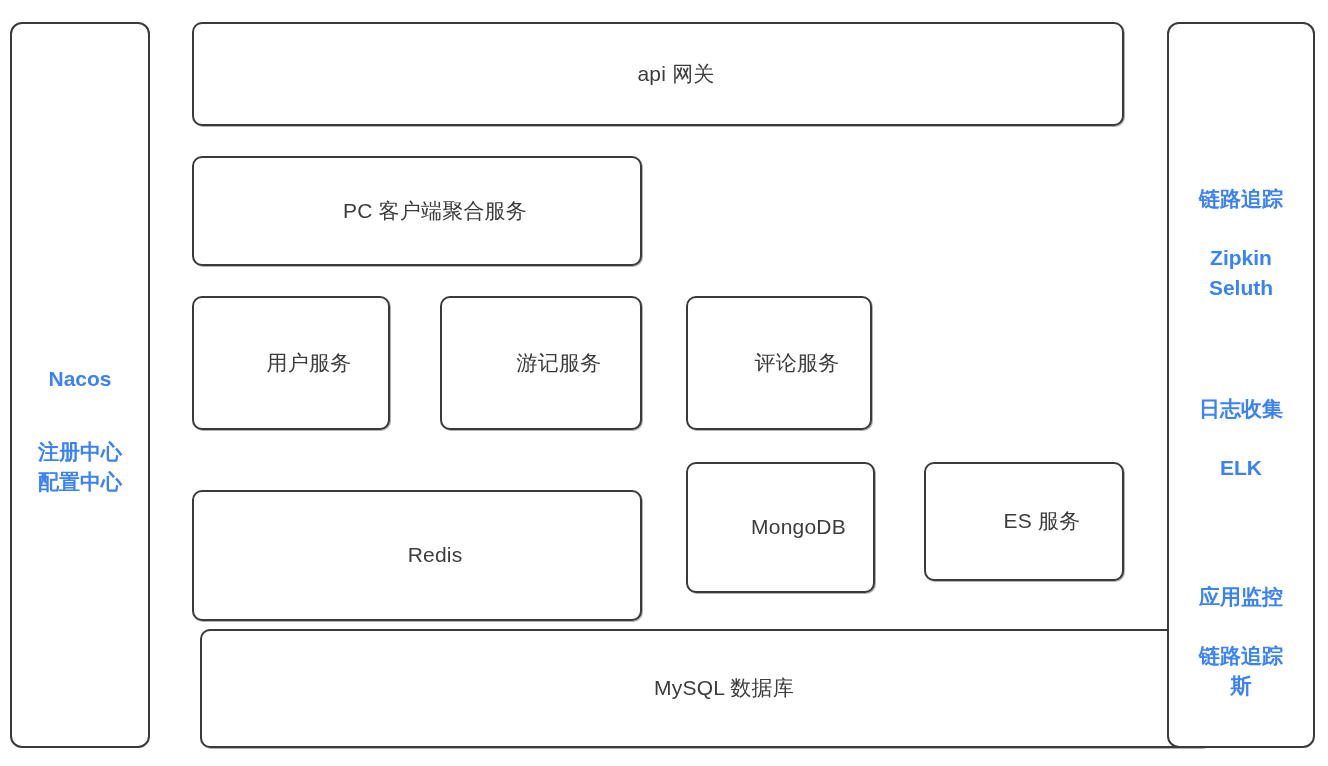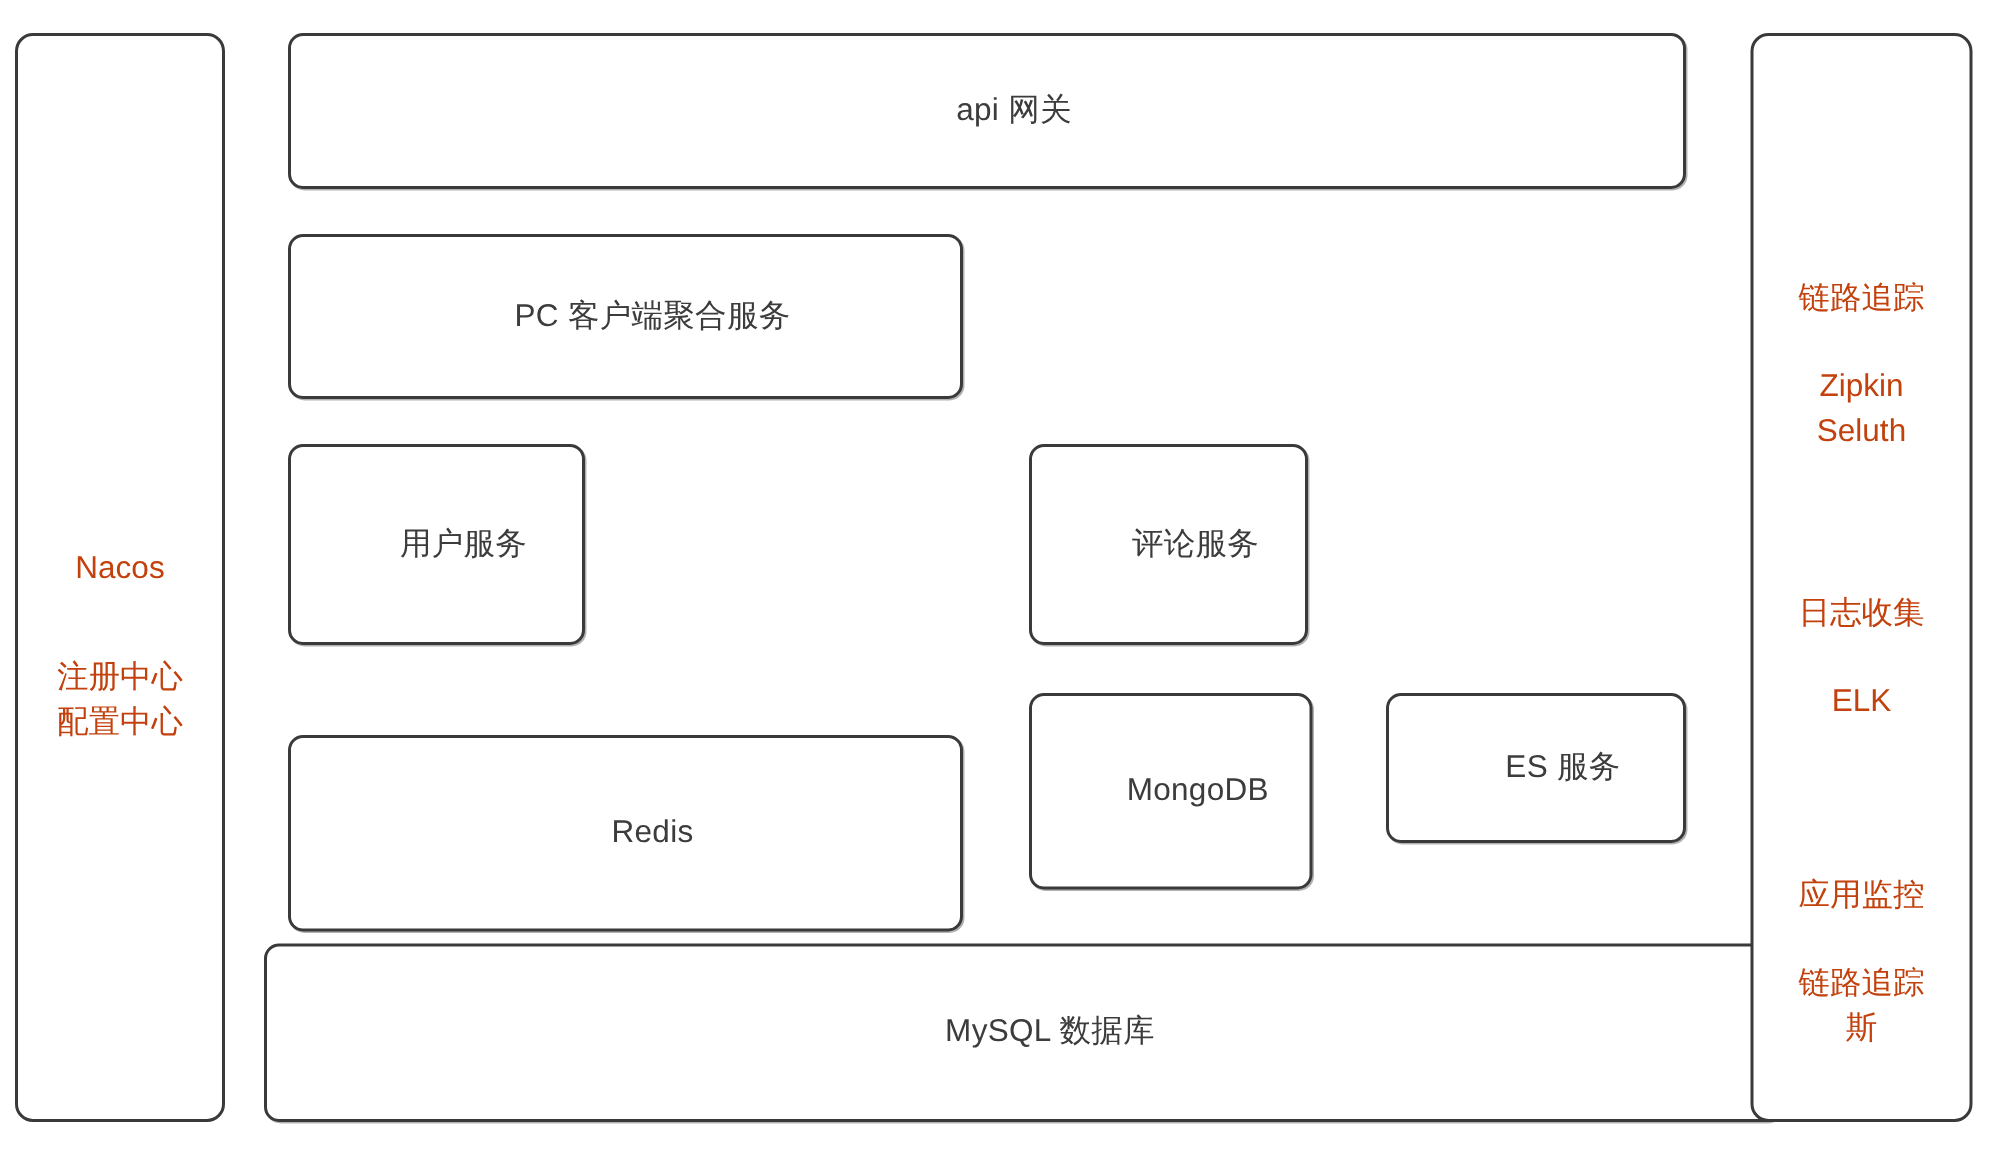--- a/index.html
+++ b/index.html
@@ -52,22 +52,23 @@
     flex-direction: column;
     align-items: center;
   }
   .side-group {
     position: absolute;
     left: 0;
     width: 100%;
     text-align: center;
     font-size: 21px;
     line-height: 1.42;
-    color: #c2410c;
+    color: #3b82f6;
     white-space: pre-line;
+    font-weight: bold;
   }
   .side-group .main-name {
     display: block;
   }
   .side-group .sub-name {
     display: block;
   }
   .gap-8 { margin-top: 14px; }
 </style>
 </head>
@@ -87,35 +88,38 @@
     <span class="label">api 网关</span>
   </div>
 
   <div class="node" style="left:192px; top:156px; width:450px; height:110px;">
     <span class="label">PC 客户端聚合服务</span>
   </div>
 
   <div class="node" style="left:192px; top:296px; width:198px; height:134px;">
     <span class="label">用户服务</span>
   </div>
+  <div class="node" style="left:440px; top:296px; width:202px; height:134px;">
+    <span class="label">游记服务</span>
+  </div>
   <div class="node" style="left:686px; top:296px; width:186px; height:134px;">
     <span class="label">评论服务</span>
   </div>
 
   <div class="node" style="left:192px; top:462px; width:450px; height:131px;margin-top:28px;">
     <span class="label">Redis</span>
   </div>
   <div class="node" style="left:686px; top:462px; width:189px; height:131px;">
     <span class="label">MongoDB</span>
   </div>
-  <div class="node" style="left:924px; top:462px; width:200px; height:100px;">
+  <div class="node" style="left:924px; top:462px; width:200px; height:119px;">
     <span class="label">ES 服务</span>
   </div>
 
-  <div class="node" style="left:176px; top:629px; width:1012px; height:119px;">
+  <div class="node" style="left:200px; top:629px; width:1012px; height:119px;">
     <span class="label">MySQL 数据库</span>
   </div>
 
   <div class="side-panel" style="left:1167px; top:22px; width:148px; height:726px;">
     <div class="side-group" style="top:130px;">
       <span class="main-name">链路追踪</span>
       <span class="sub-name">Zipkin
 Seluth</span>
     </div>
     <div class="side-group" style="top:340px;">

